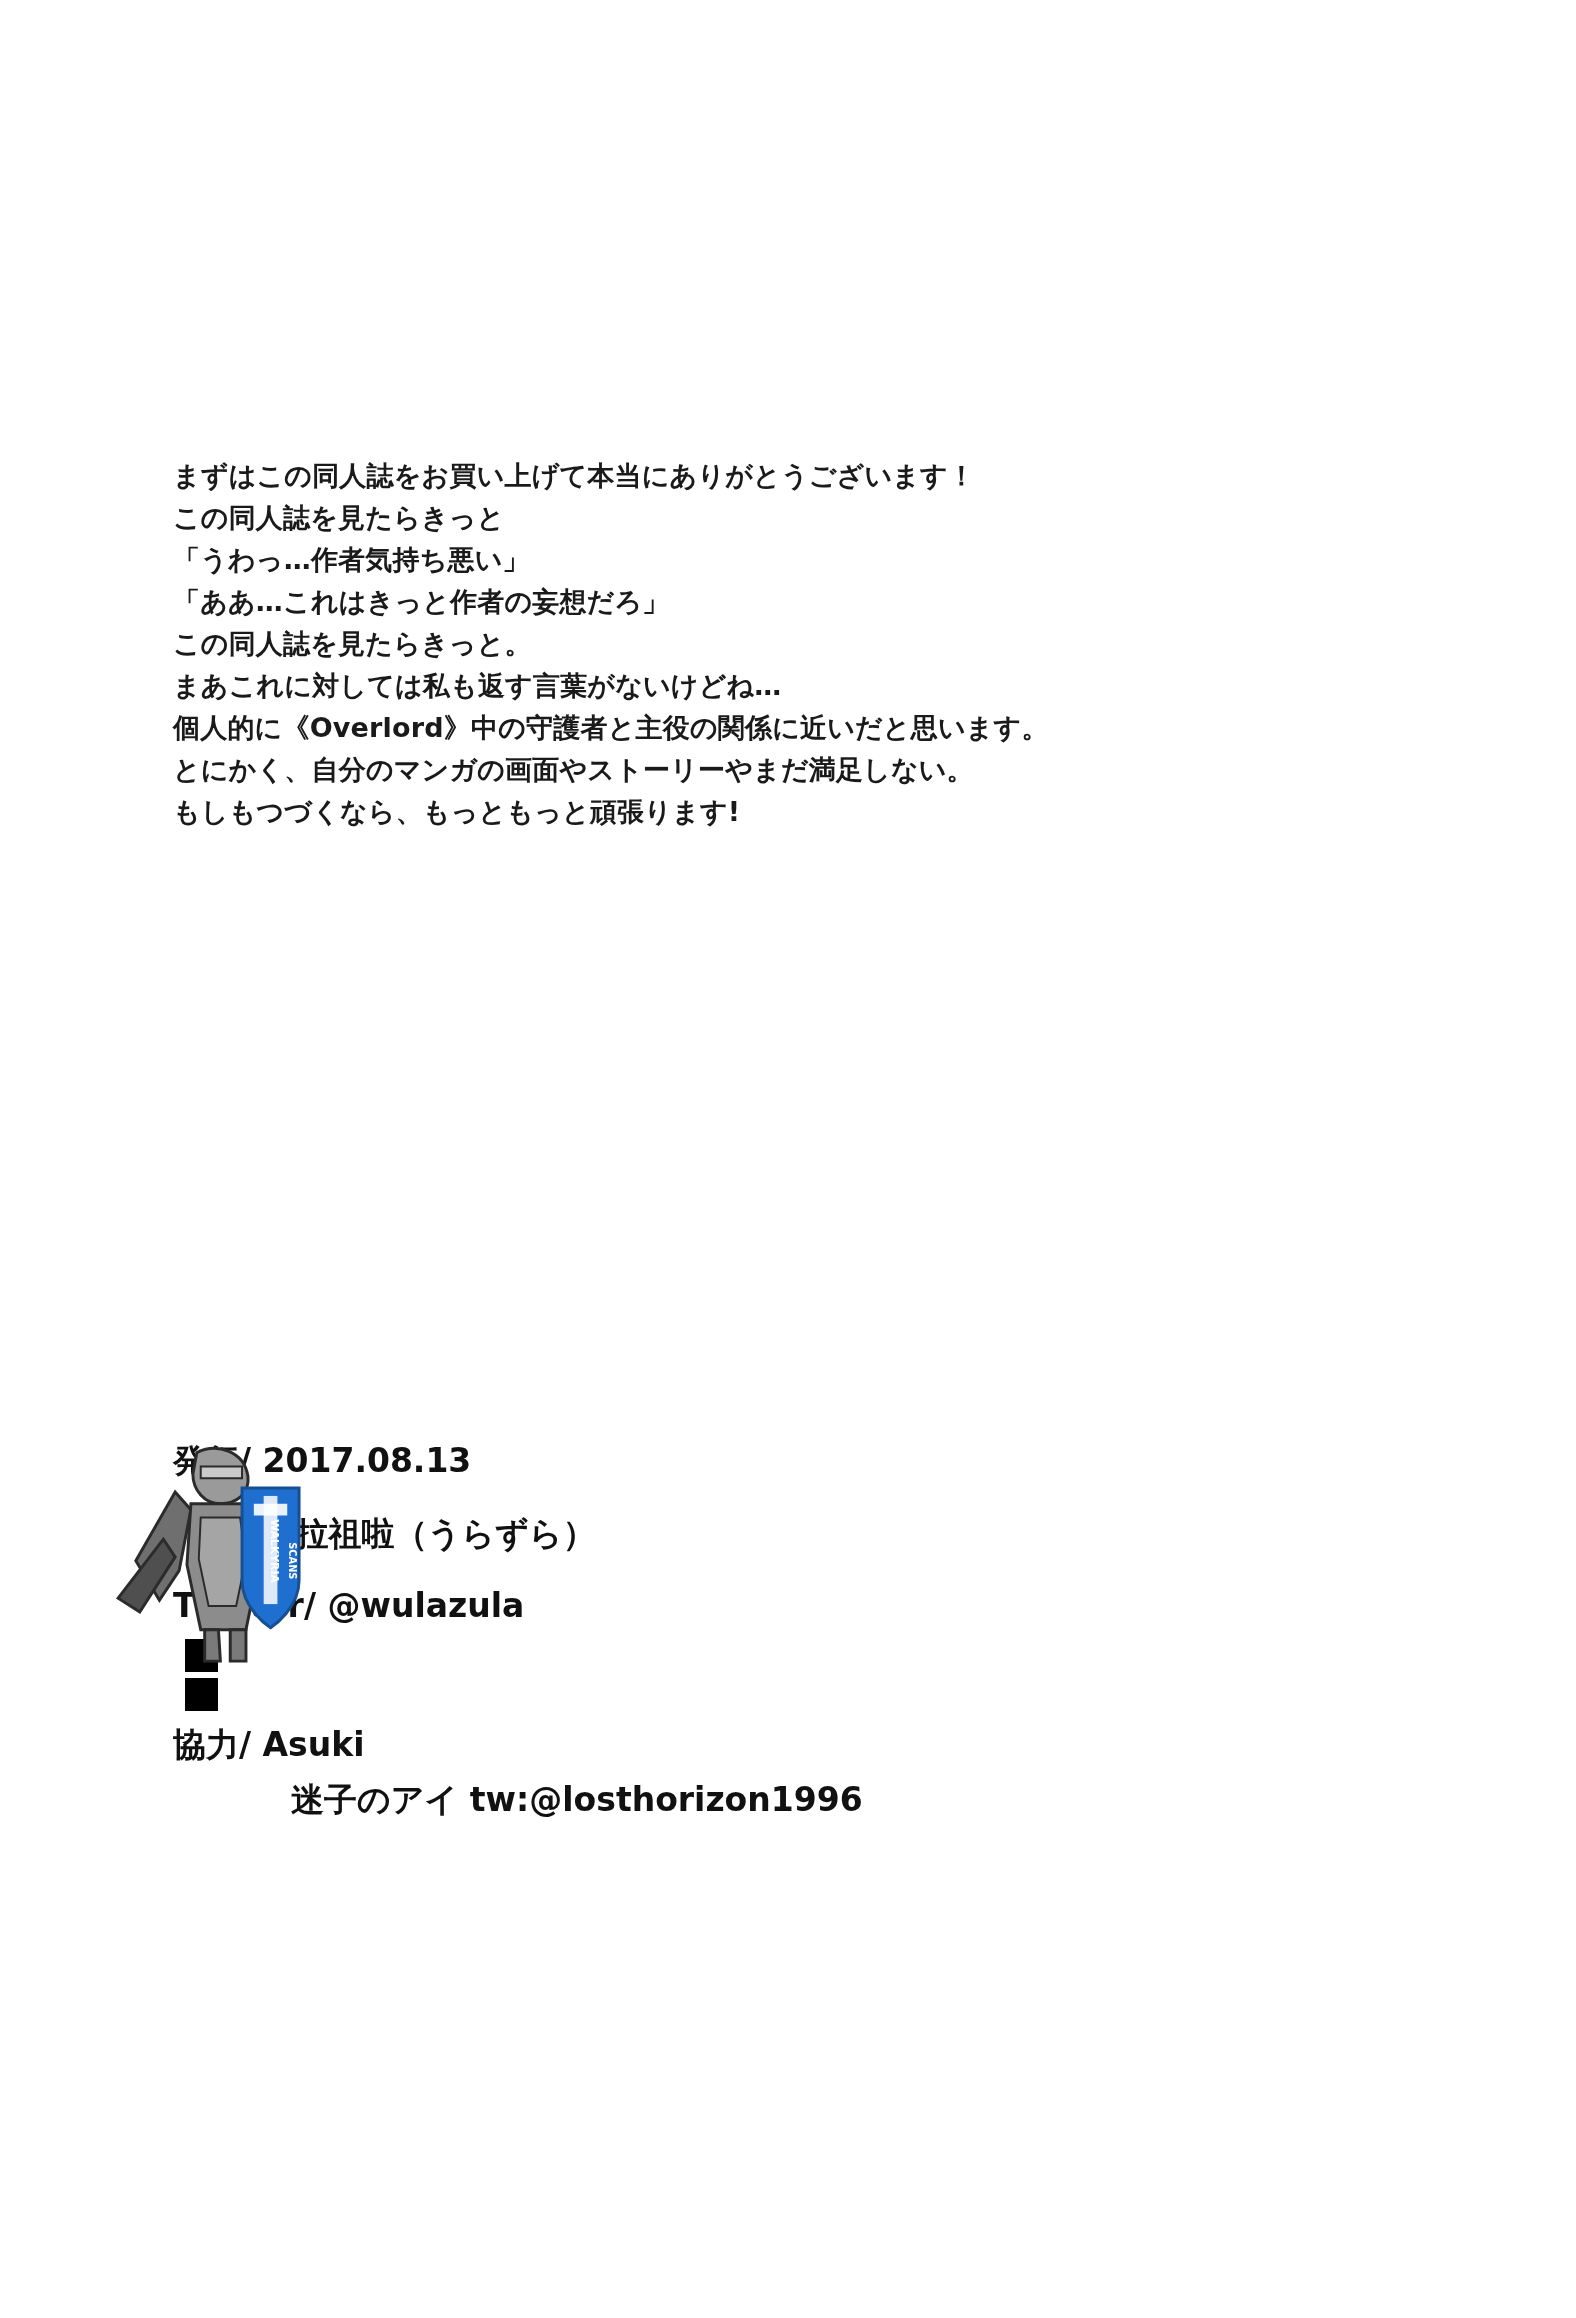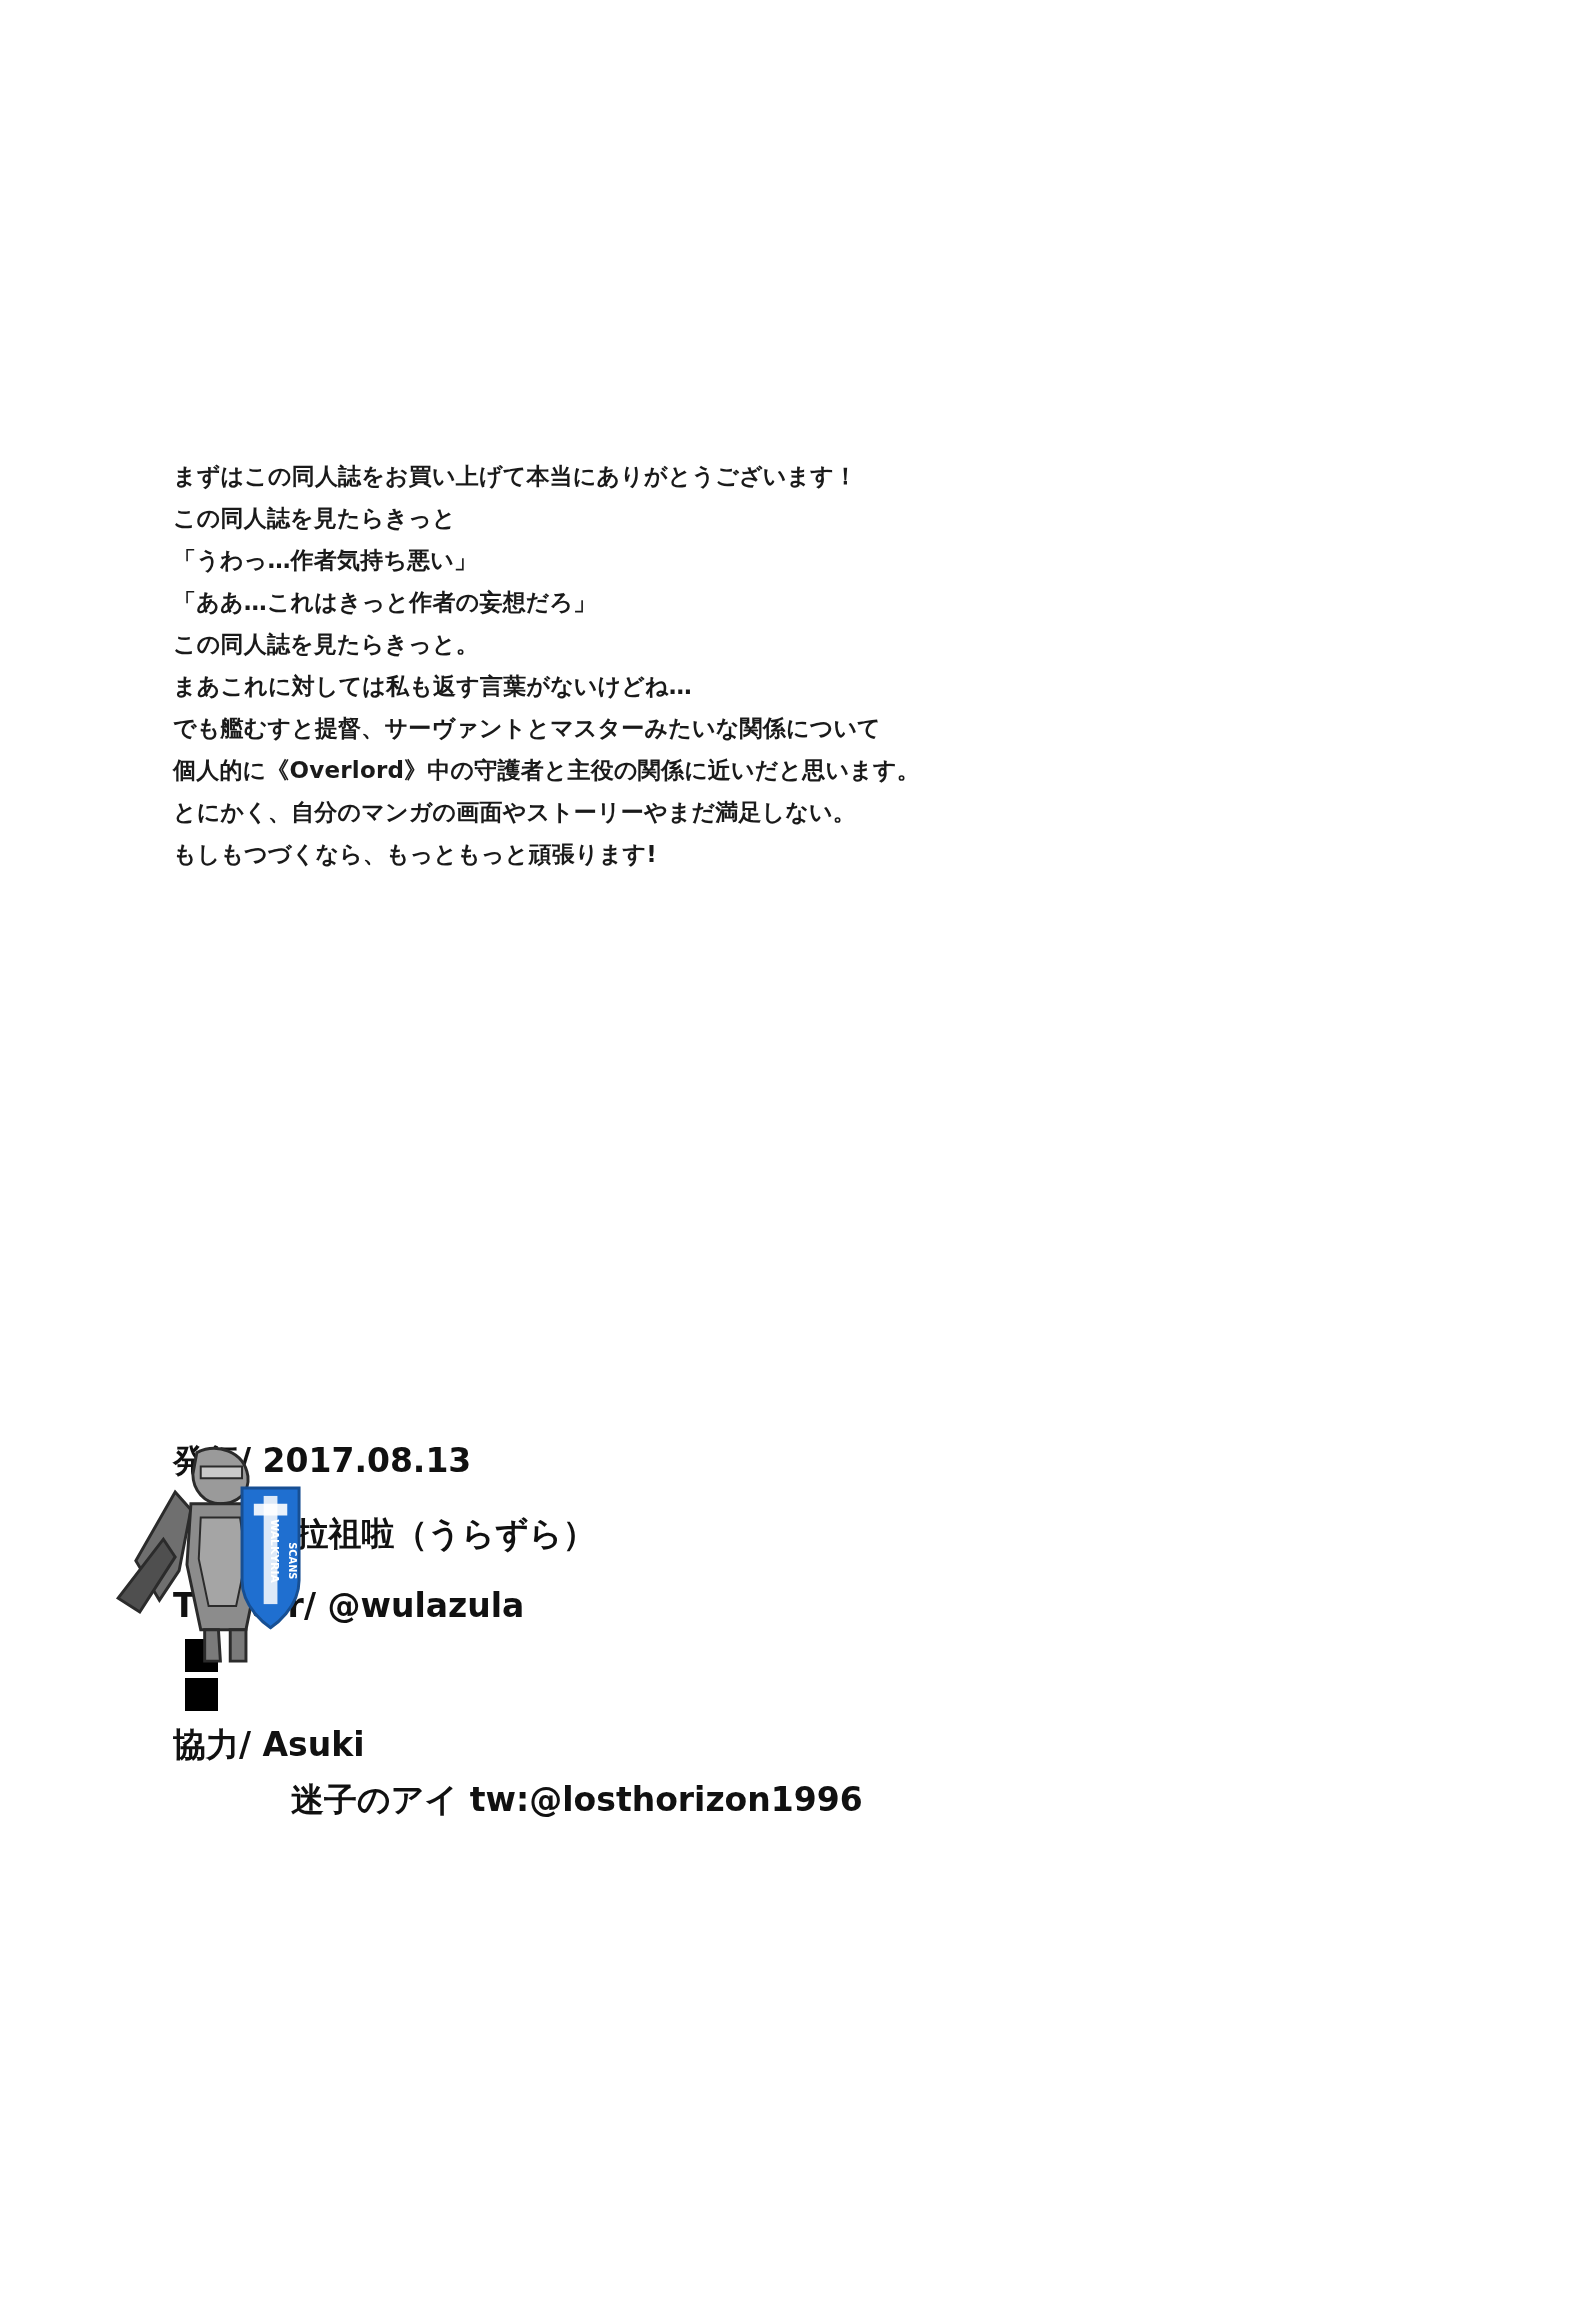--- a/index.html
+++ b/index.html
@@ -20,21 +20,21 @@
   .afterword {
     position: absolute;
     left: 173px;
     top: 455px;
     width: 1241px;
   }
   .afterword p {
     margin: 0;
     font-family: "DejaVu Sans", "Liberation Sans", sans-serif;
     font-weight: bold;
-    font-size: 23px;
+    font-size: 27px;
     line-height: 42px;
     letter-spacing: 0.2px;
     color: #1a1a1a;
     white-space: pre;
   }
 
   
   .colophon {
     position: absolute;
     left: 173px;
@@ -78,21 +78,20 @@
 </head>
 <body>
 
 <div class="afterword">
   <p>まずはこの同人誌をお買い上げて本当にありがとうございます！</p>
   <p>この同人誌を見たらきっと</p>
   <p>「うわっ…作者気持ち悪い」</p>
   <p>「ああ…これはきっと作者の妄想だろ」</p>
   <p>この同人誌を見たらきっと。</p>
   <p>まあこれに対しては私も返す言葉がないけどね…</p>
-  <p>でも艦むすと提督、サーヴァントとマスターみたいな関係について</p>
   <p>個人的に《Overlord》中の守護者と主役の関係に近いだと思います。</p>
   <p>とにかく、自分のマンガの画面やストーリーやまだ満足しない。</p>
   <p>もしもつづくなら、もっともっと頑張ります!</p>
 </div>
 
 <div class="colophon">
   <div class="colophon-row">発行/ 2017.08.13</div>
   <div class="spacer-sm"></div>
   <div class="colophon-row">作者/ 嗚拉祖啦（うらずら）</div>
   <div class="spacer-sm"></div>

